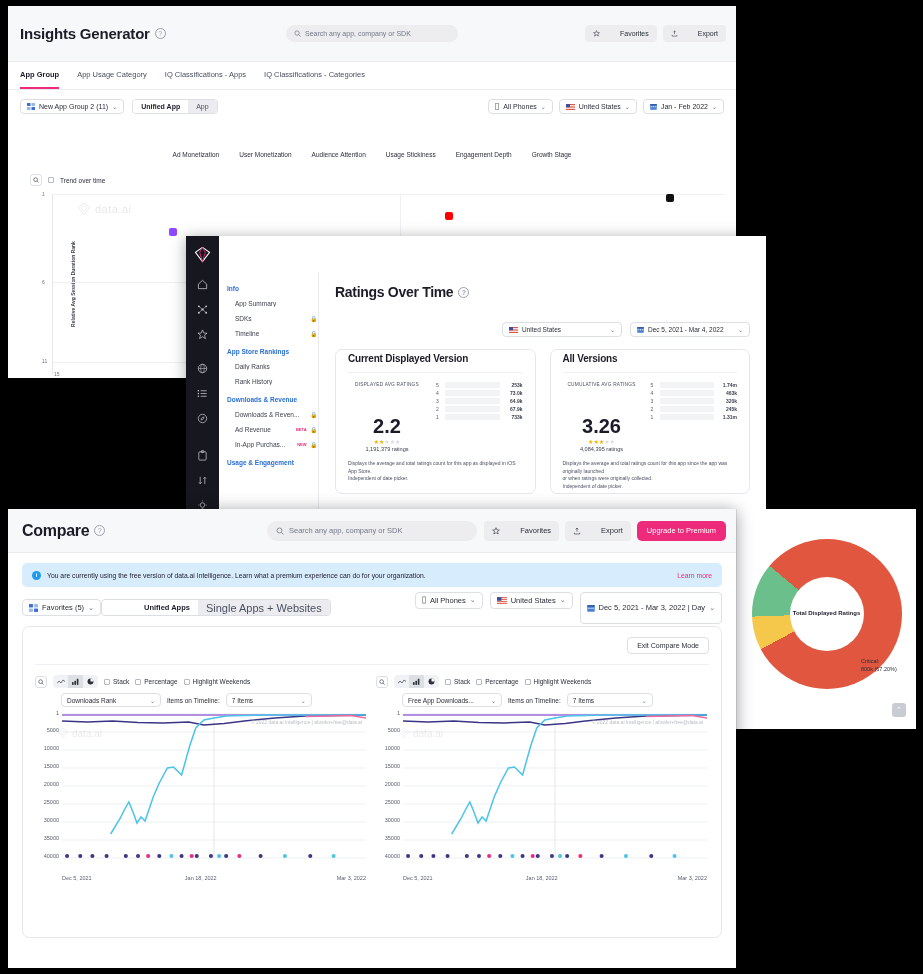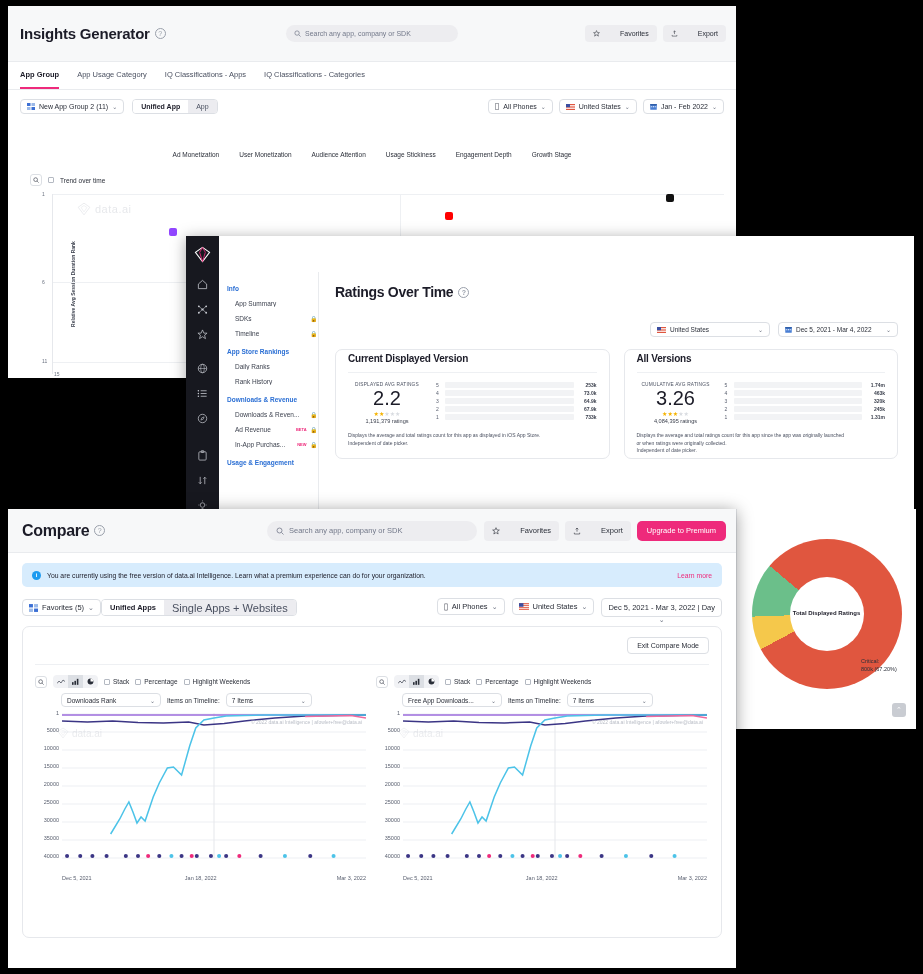--- a/index.html
+++ b/index.html
@@ -75,21 +75,21 @@
   .ytick { position:absolute; font-size:5px; color:#6b7280; left:10px; }
   .plotarea { position:absolute; left:20px; right:12px; top:0; bottom:0;
     border-left:1px solid #e6e8ec; }
   .gridline { position:absolute; left:0; right:0; height:1px; background:#eef0f3; }
   .vline { position:absolute; top:0; bottom:0; width:1px; background:#eef0f3; }
   .wm { position:absolute; display:flex; align-items:center; gap:4px; opacity:.35; }
   .wm-text { font-size:11px; color:#b9bdc6; letter-spacing:.5px; }
   .appicon { position:absolute; width:8px; height:8px; border-radius:2px; }
 
   
-  #win-ratings { left: 186px; top: 236px; width: 728px; height: 282px; box-shadow:0 2px 14px rgba(0,0,0,.35); }
+  #win-ratings { left: 186px; top: 236px; width: 580px; height: 282px; box-shadow:0 2px 14px rgba(0,0,0,.35); }
   .rv-rail { position:absolute; left:0; top:0; width:33px; height:100%; background:#17181f; }
   .rail-logo { display:flex; align-items:center; justify-content:center; height:36px; }
   .rail-icons { display:flex; flex-direction:column; align-items:center; gap:12px; padding-top:6px; }
   .rail-icons .ri { width:13px;height:13px;display:flex;align-items:center;justify-content:center;cursor:pointer;}
   .rv-side { position:absolute; left:33px; top:36px; width:100px; bottom:0; background:#fff; border-right:1px solid #e9ebee; padding:6px 0 0 8px;}
   .side-head { font-size:6.5px; font-weight:700; color:#2b6fd4; margin:7px 0 4px; }
   .side-item { font-size:6.5px; color:#3a3f4c; padding:4px 0 4px 8px; display:flex; align-items:center; cursor:pointer; }
   .side-item .nm { flex:1; white-space:nowrap; overflow:hidden; text-overflow:ellipsis; }
   .badge { font-size:4px; font-weight:700; color:#ee2a7b; margin-left:3px; }
   .lock { font-size:6px; color:#9aa0ab; margin-left:4px; }
@@ -102,21 +102,21 @@
     cursor:pointer; min-width:120px; justify-content:space-between; font-family:inherit;
   }
   .sel .left { display:flex; align-items:center; gap:4px; }
   .cards { display:flex; gap:14px; margin-top:12px; }
   .card { flex:1; border:1px solid #e6e8ec; border-radius:7px; padding:3px 12px; background:#fff; }
   .card h3 { font-size:10px; font-weight:700; color:#1c1c28; letter-spacing:-.2px; }
   .card hr { border:none; border-top:1px solid #eef0f3; margin:8px 0 9px; }
   .card-body { display:flex; gap:10px; }
   .avgcol { width:78px; text-align:center; }
   .avgcol .cap { font-size:4.8px; color:#4a5060; letter-spacing:.2px; white-space:nowrap; }
-  .avgcol .big { font-size:20px; font-weight:400; color:#1c1c28; line-height:1.15; }
+  .avgcol .big { font-size:20px; font-weight:700; color:#1c1c28; line-height:1.15;margin-top:28px; }
   .stars { font-size:6px; letter-spacing:0px; }
   .star-on { color:#f5b301; }
   .star-off { color:#d9dce1; }
   .avgcol .cnt { font-size:5.6px; color:#3a3f4c; margin-top:1px; }
   .barsc { flex:1; }
   .barrow { display:flex; align-items:center; gap:4px; margin-bottom:2px; }
   .barrow .n { font-size:5px; color:#5a6070; width:5px; }
   .track { flex:1; height:6px; background:#f2f3f5; border-radius:1px; overflow:hidden; }
   .fill { height:100%; border-radius:1px; }
   .barrow .v { font-size:5px; color:#3a3f4c; width:19px; text-align:right; font-weight:600;}
@@ -630,21 +630,21 @@
         <svg width="9" height="8" viewBox="0 0 16 14">
             <rect x="0" y="0" width="7" height="6" fill="#3b6fd4"></rect>
             <rect x="9" y="0" width="7" height="6" fill="#9bb9e8"></rect>
             <rect x="0" y="8" width="7" height="6" fill="#9bb9e8"></rect>
             <rect x="9" y="8" width="7" height="6" fill="#3b6fd4"></rect>
           </svg>
         <span>Favorites (5)</span>
         <span style="font-size:7px;color:#6b7280;">⌄</span>
       </div>
       <div class="segmented" style="height:17px;">
-        <div class="on" style="font-size:7.5px;">Unified Apps</div>
+        <div class="on" style="font-size:7.5px;margin-left:34px;">Unified Apps</div>
         <div class="off" style="font-size:11px;">Single Apps + Websites</div>
       </div>
       <div class="cmp-filter-right">
         <div class="chip" style="height:17px;font-size:7.5px;">
           <svg width="4" height="8" viewBox="0 0 8 14">
               <rect x="0.6" y="0.6" width="6.8" height="12.8" rx="1.2" fill="none" stroke="#3a3f4c" stroke-width="1.1"></rect>
             </svg>
           <span>All Phones</span>
           <span style="font-size:7px;color:#6b7280;">⌄</span>
         </div>
@@ -652,21 +652,21 @@
           <svg width="10" height="7" viewBox="0 0 18 12">
               <rect width="18" height="12" fill="#e0563f"></rect>
               <rect y="2" width="18" height="1.6" fill="#fff"></rect>
               <rect y="5.2" width="18" height="1.6" fill="#fff"></rect>
               <rect y="8.4" width="18" height="1.6" fill="#fff"></rect>
               <rect width="8" height="6.5" fill="#3b4ea0"></rect>
             </svg>
           <span>United States</span>
           <span style="font-size:7px;color:#6b7280;">⌄</span>
         </div>
-        <div class="chip" style="height:19px;font-size:7.5px;flex-direction:column;">
+        <div class="chip" style="height:32px;font-size:7.5px;">
           <svg width="8" height="8" viewBox="0 0 14 14">
               <rect x="0.5" y="2" width="13" height="11.5" rx="1" fill="#4a7fd4"></rect>
               <rect x="0.5" y="2" width="13" height="3" fill="#2f5ea8"></rect>
               <rect x="2.5" y="6.5" width="2" height="2" fill="#fff"></rect>
               <rect x="6" y="6.5" width="2" height="2" fill="#fff"></rect>
               <rect x="9.5" y="6.5" width="2" height="2" fill="#fff"></rect>
             </svg>
           <span>Dec 5, 2021 - Mar 3, 2022 | Day</span>
           <span style="font-size:7px;color:#6b7280;">⌄</span>
         </div>

